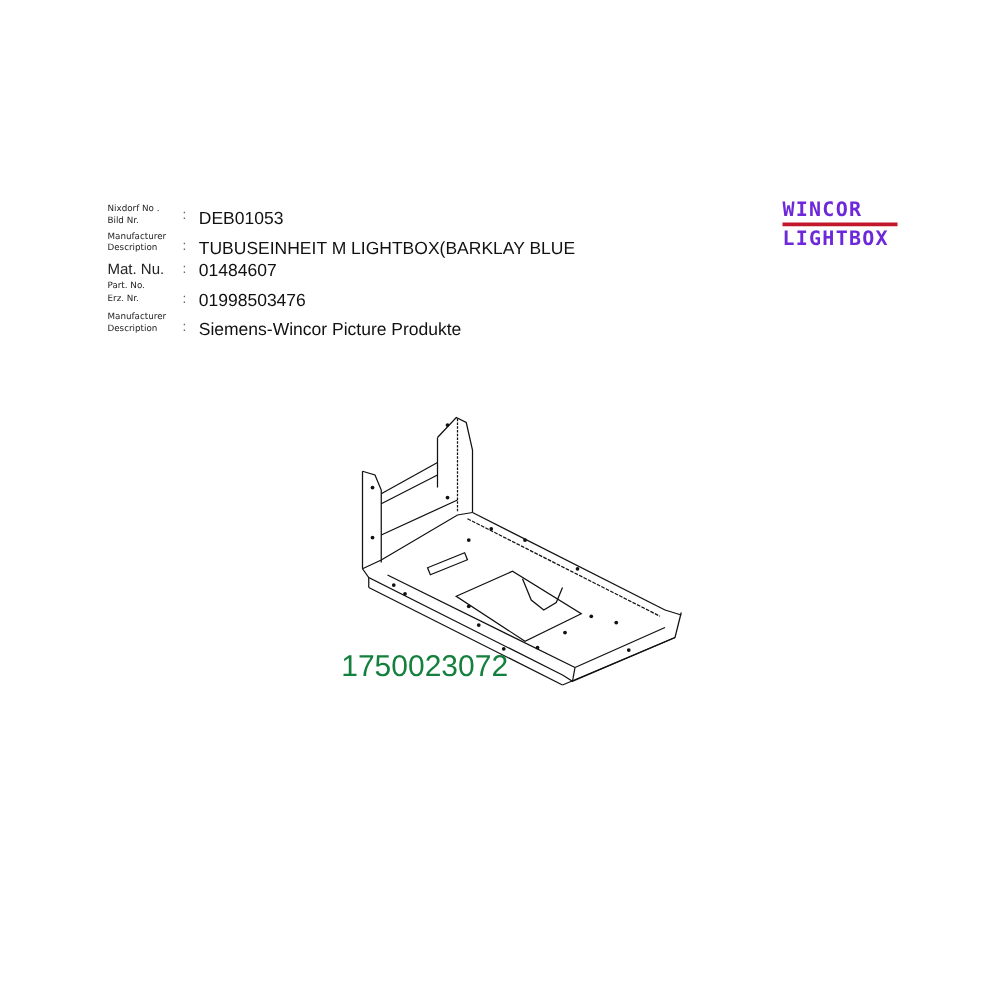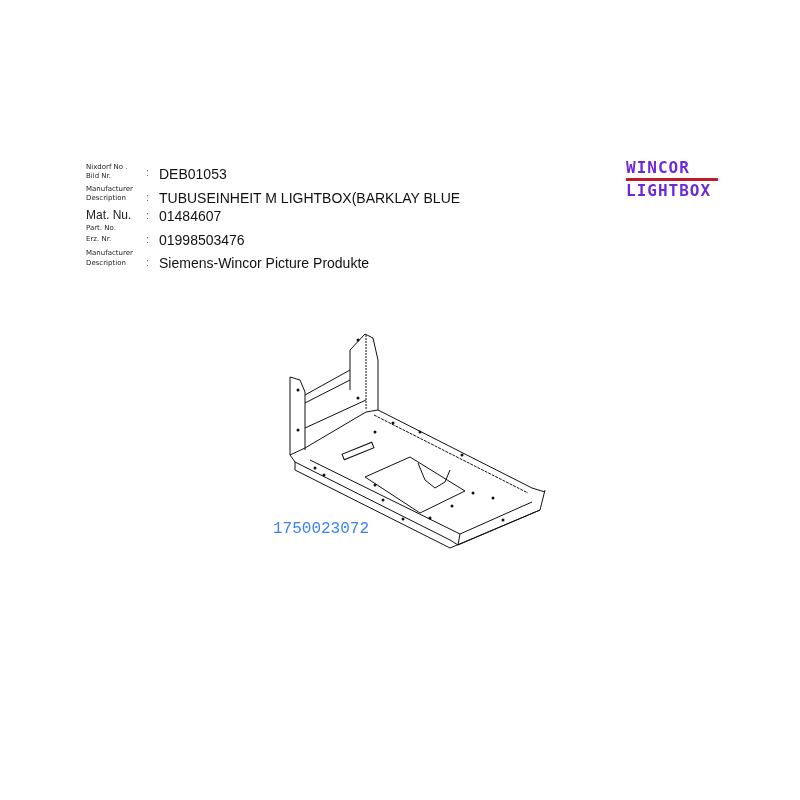--- a/index.html
+++ b/index.html
@@ -5,21 +5,21 @@
     html, body { margin: 0; padding: 0; background: #ffffff; }
     body { width: 800px; height: 800px; position: relative; overflow: hidden; font-family: "Liberation Sans", sans-serif; color: #111; }
     .lbl { position: absolute; left: 86px; font-size: 7px; line-height: 8px; color: #222; font-family: "DejaVu Sans", sans-serif; }
     .lbl-big { position: absolute; left: 86px; font-size: 12px; color: #222; font-family: "Liberation Sans", sans-serif; text-align: right; }
     .colon { position: absolute; left: 146px; font-size: 11px; color: #666; }
     .val { position: absolute; left: 159px; font-size: 14px; color: #111; white-space: nowrap; font-family: "Liberation Sans", sans-serif; }
     .logo { position: absolute; left: 626px; top: 160px; width: 92px; }
     .logo .w { font-family: "DejaVu Sans Mono", monospace; font-weight: bold; font-size: 16px; letter-spacing: 1px; color: #6d28d9; line-height: 16px; }
     .logo .bar { height: 3px; background: #c2182b; margin: 2px 0 2px 0; }
     .drawing { position: absolute; left: 270px; top: 320px; }
-    .partno { position: absolute; left: 273px; top: 520px; font-size: 16px; color: #3b82f6; font-family: Liberation Mono, monospace; }
+    .partno { position: absolute; left: 273px; top: 520px; font-size: 24px; color: #15803d; font-family: Liberation Sans, sans-serif; }
   </style>
 </head>
 <body>
 
 <div class="lbl" style="top:163px">Nixdorf No .</div>
 <div class="lbl" style="top:172px">Bild Nr.</div>
 <div class="colon" style="top:166px">:</div>
 <div class="val" style="top:166px">DEB01053</div>
 
 <div class="lbl" style="top:185px">Manufacturer</div>

